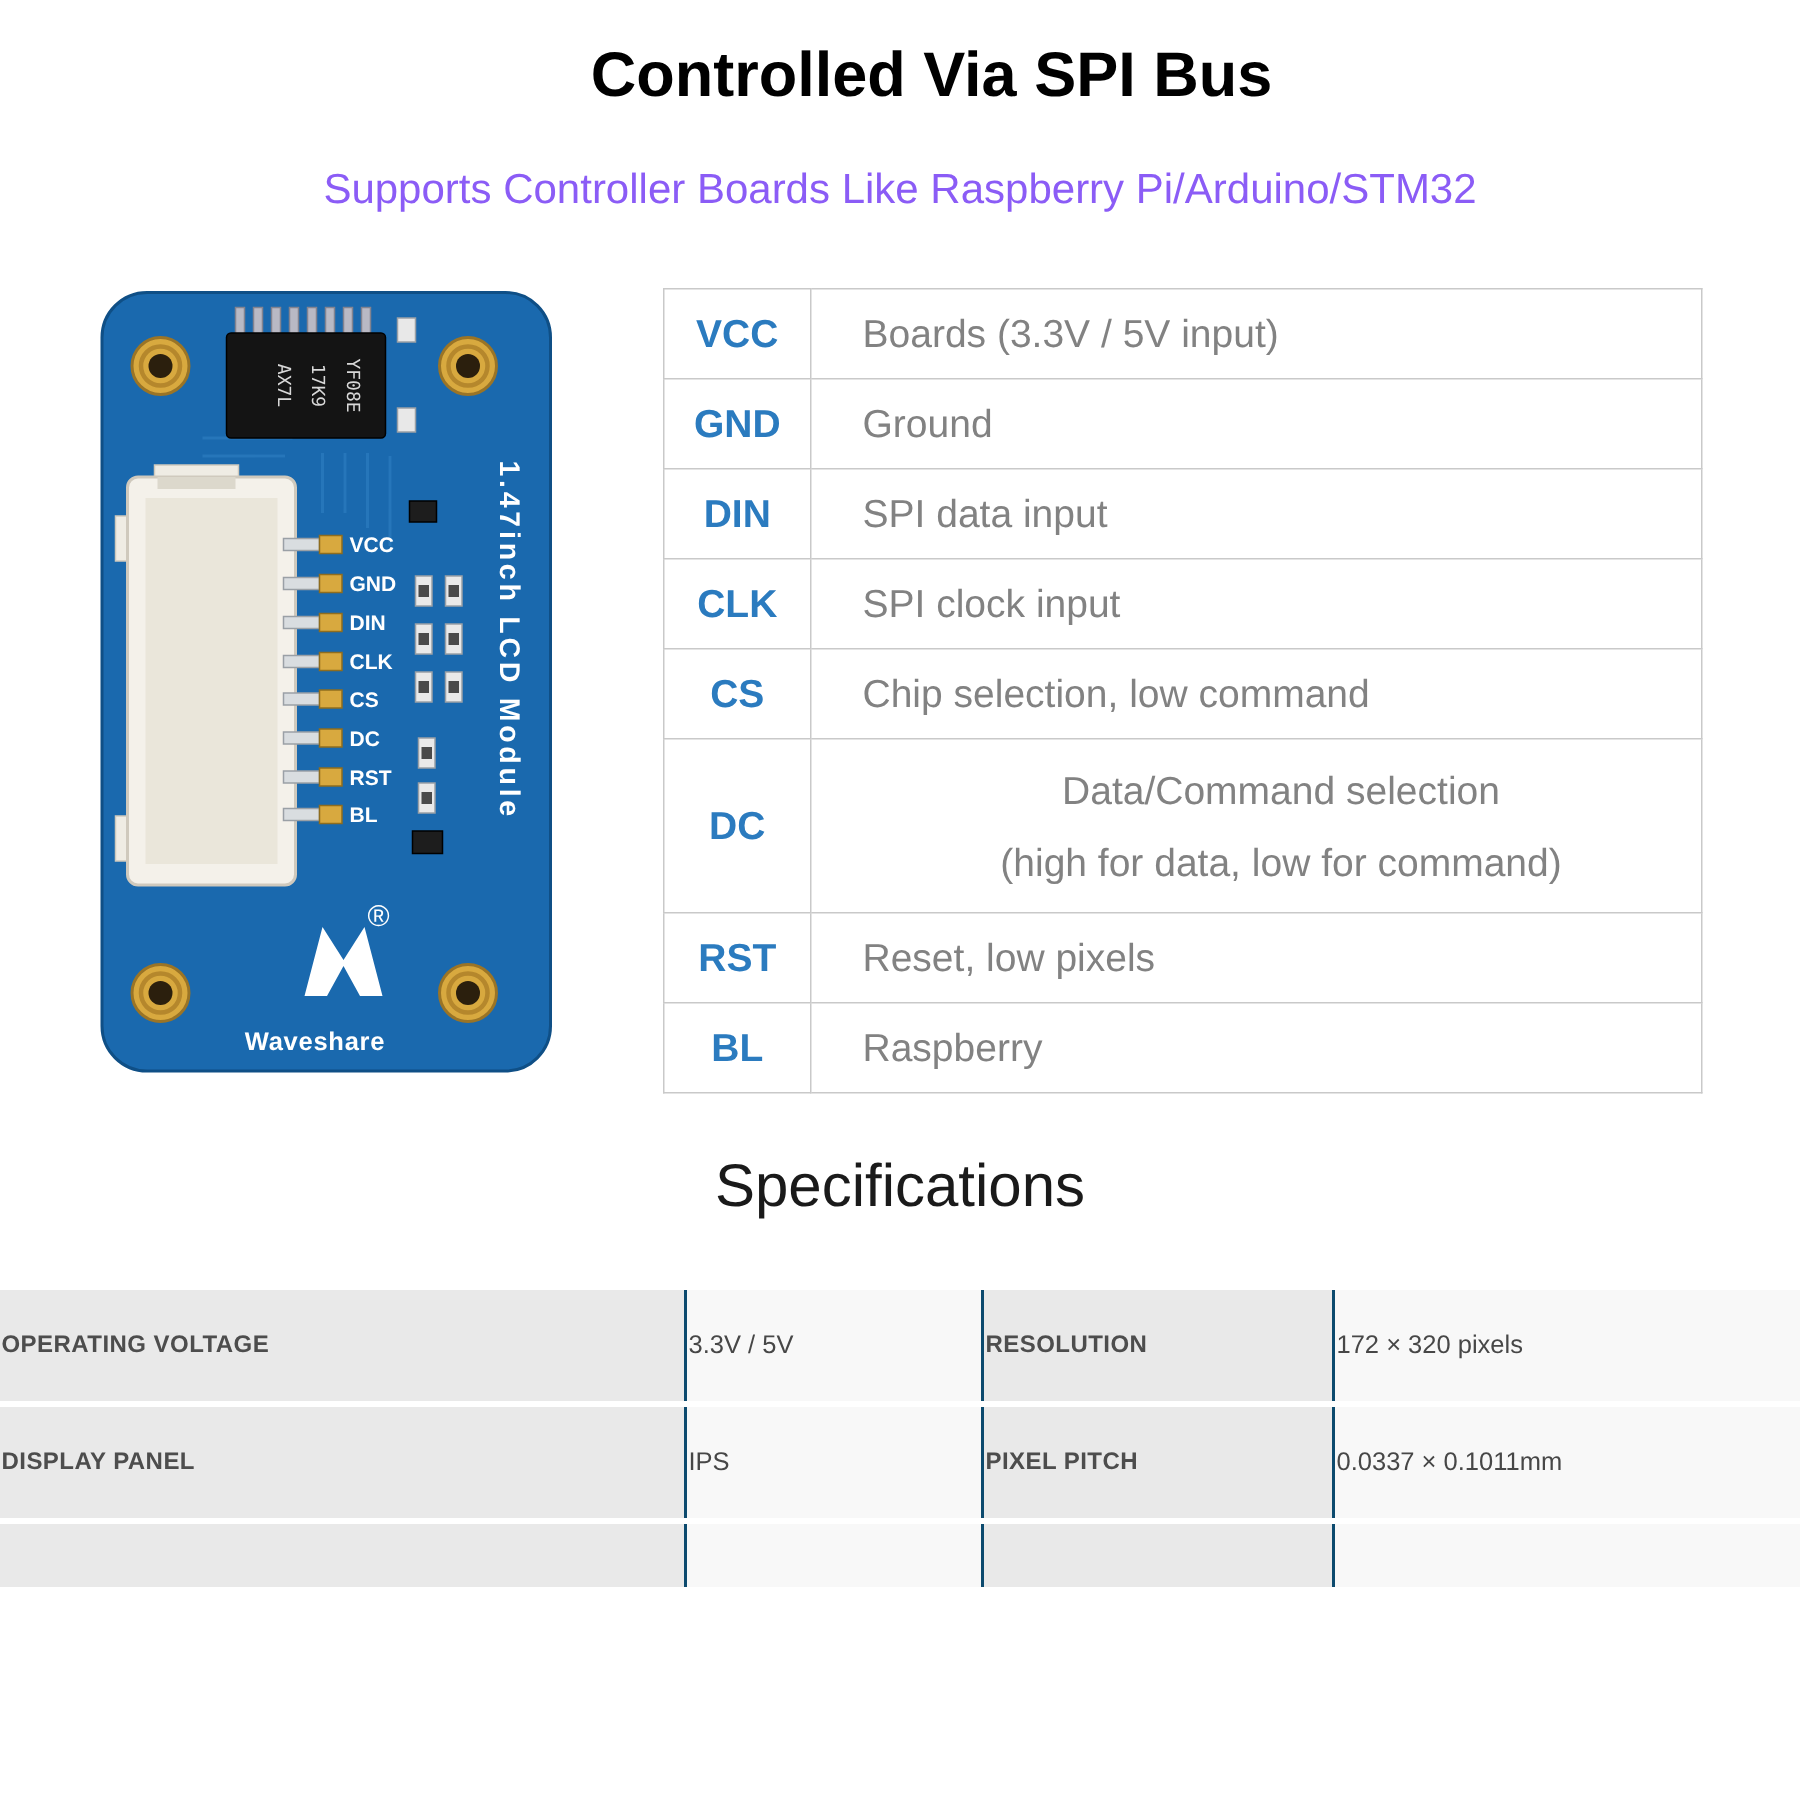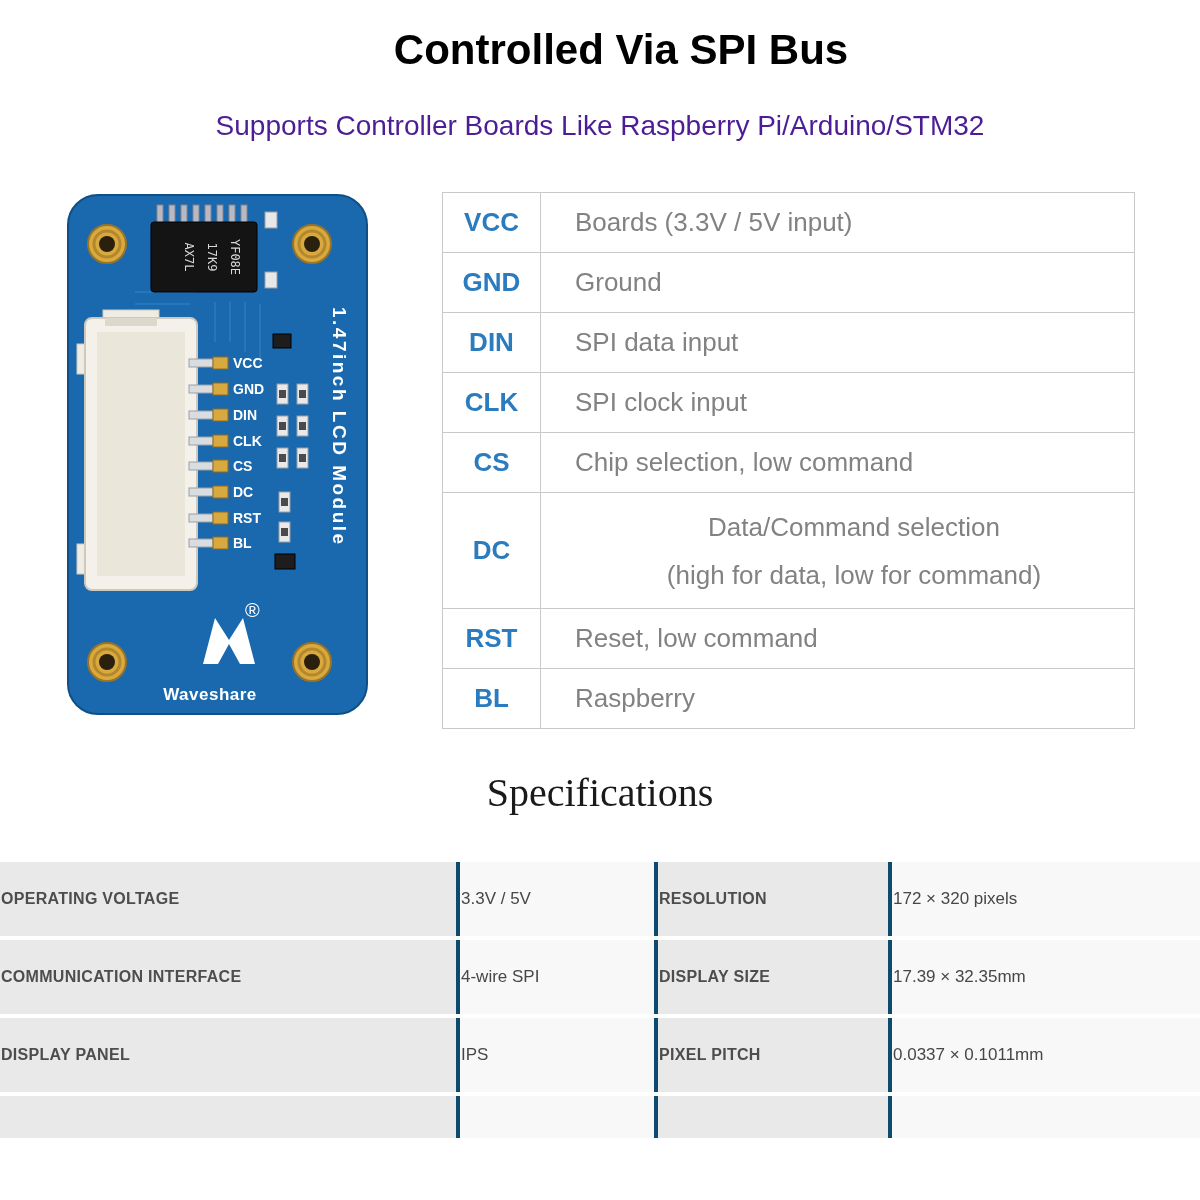--- a/index.html
+++ b/index.html
@@ -8,21 +8,21 @@
     background:#ffffff;
     font-family:"Liberation Sans", sans-serif;
     color:#000;
   }
   .title {
     margin:26px 0 0; text-align:center;
     font-size:42px; font-weight:700; color:#000;padding-left:42px;
   }
   .subtitle {
     margin:36px 0 0; text-align:center;
-    font-size:28px; font-weight:500; color:#4c1d95;
+    font-size:28px; font-weight:500; color:#8b5cf6;
   }
   .top-section {
     display:flex; align-items:flex-start;
     margin:50px 65px 0 65px;
   }
   .board-wrap { flex:0 0 305px; }
   
   .pin-table {
     flex:1; margin-left:72px;
     border-collapse:collapse;
@@ -35,39 +35,39 @@
     color:#2b7bbf; font-weight:700; font-size:26px;
   }
   .pin-desc {
     padding-left:34px;
     color:#828282; font-size:26px;
   }
   .pin-desc .line { line-height:48px;text-align:center; }
   
   .specs-title {
     margin:40px 0 0; text-align:center;
-    font-size:40px; font-weight:500; color:#1a1a1a;font-family:Liberation Serif, serif;
+    font-size:40px; font-weight:500; color:#1a1a1a;
   }
   .specs-table {
     width:1200px; margin-top:42px;
     border-collapse:separate; border-spacing:0 4px;
     table-layout:fixed;
   }
   .specs-table td {
     height:72px; text-align:left; vertical-align:middle;
     overflow:hidden; white-space:nowrap;
   }
   .spec-label {
     background:#e9e9e9; font-weight:700; font-size:16px;
     color:#4d4d4d; letter-spacing:0.3px;
   }
   .spec-value {
     background:#f8f8f8; font-size:17px; color:#474747;
   }
-  .specs-table td + td { border-left:4px solid #0c4a6e; }
+  .specs-table td + td { border-left:2px solid #0c4a6e; }
   .specs-table tr.cutoff td { height:40px; }
 </style>
 </head>
 <body>
 
 <div>
 
   <h1 class="title">Controlled Via SPI Bus</h1>
   <div class="subtitle">Supports Controller Boards Like Raspberry Pi/Arduino/STM32</div>
 
@@ -230,21 +230,21 @@
         </tr>
         <tr class="tall">
           <td class="pin-name">DC</td>
           <td class="pin-desc">
             <div class="line">Data/Command selection</div>
             <div class="line">(high for data, low for command)</div>
           </td>
         </tr>
         <tr>
           <td class="pin-name">RST</td>
-          <td class="pin-desc">Reset, low command</td>
+          <td class="pin-desc">Reset, low pixels</td>
         </tr>
         <tr>
           <td class="pin-name">BL</td>
           <td class="pin-desc">Raspberry</td>
         </tr>
       </tbody>
     </table>
   </div>
 
   <h2 class="specs-title">Specifications</h2>
@@ -257,26 +257,20 @@
         <col style="width:26%">
     </colgroup>
     <tbody>
       <tr>
         <td class="spec-label">OPERATING VOLTAGE</td>
         <td class="spec-value">3.3V / 5V</td>
         <td class="spec-label">RESOLUTION</td>
         <td class="spec-value">172 × 320 pixels</td>
       </tr>
       <tr>
-        <td class="spec-label">COMMUNICATION INTERFACE</td>
-        <td class="spec-value">4-wire SPI</td>
-        <td class="spec-label">DISPLAY SIZE</td>
-        <td class="spec-value">17.39 × 32.35mm</td>
-      </tr>
-      <tr>
         <td class="spec-label">DISPLAY PANEL</td>
         <td class="spec-value">IPS</td>
         <td class="spec-label">PIXEL PITCH</td>
         <td class="spec-value">0.0337 × 0.1011mm</td>
       </tr>
       <tr class="cutoff">
         <td class="spec-label"></td>
         <td class="spec-value"></td>
         <td class="spec-label"></td>
         <td class="spec-value"></td>

